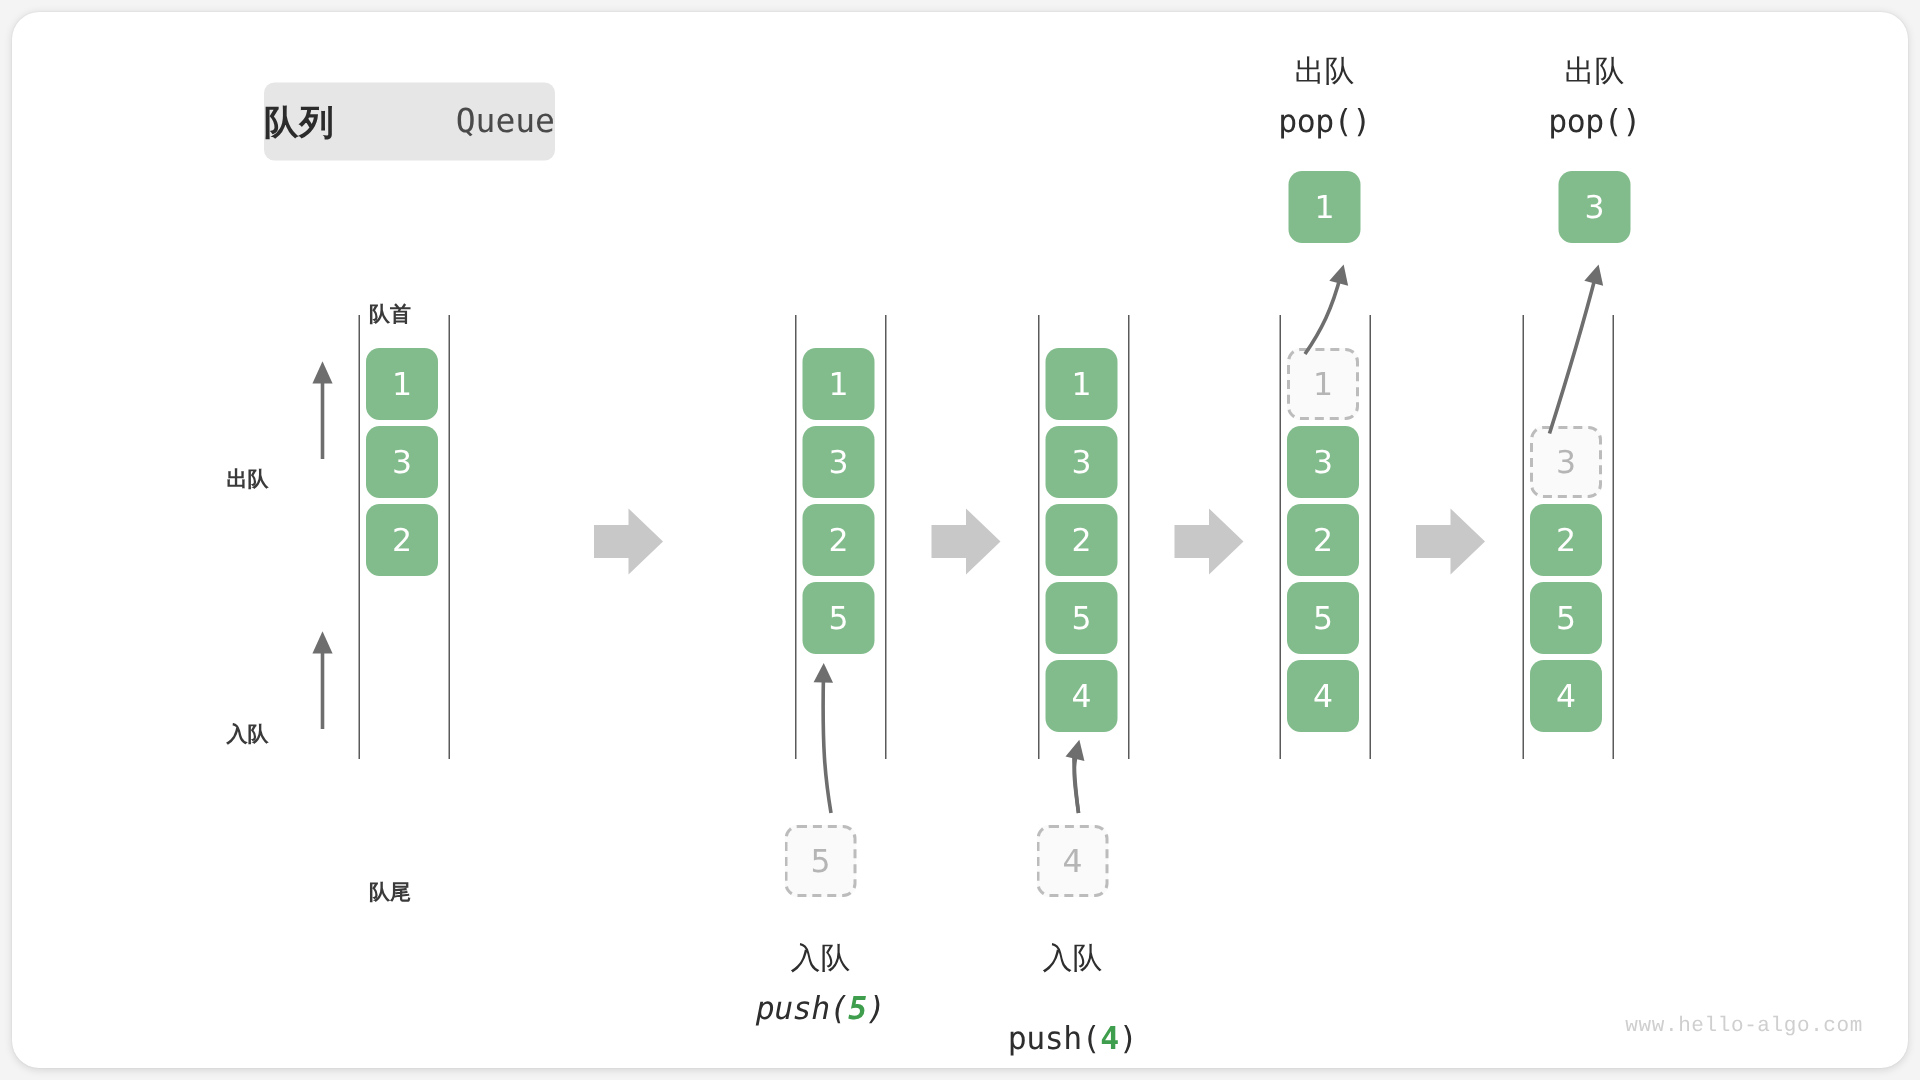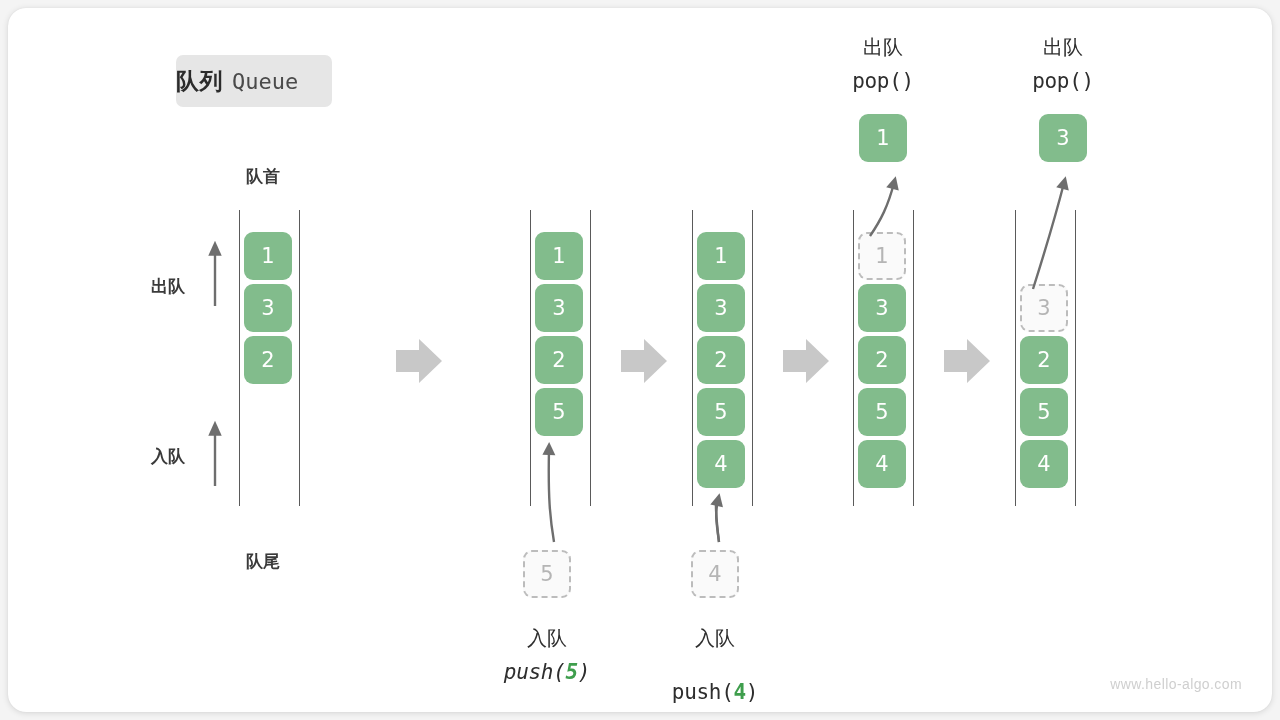--- a/index.html
+++ b/index.html
@@ -20,43 +20,44 @@
     background: #ffffff;
     border-radius: 18px;
     box-shadow: 0 1px 6px rgba(0,0,0,0.13), 0 0 1px rgba(0,0,0,0.10);
     overflow: hidden;
   }
   .abs { position: absolute; }
 
   
   #title-badge {
     left: 168px; top: 47px;
-    width: 156px; height: 52px;
+    width: 194px; height: 52px;
     background: #e6e6e6;
     border-radius: 7px;
-    display: flex; align-items: center; justify-content: flex-start;
+    display: flex; align-items: center; justify-content: space-between;
     gap: 9px;
   }
   #title-badge .cn {
     font-size: 23px; font-weight: bold; color: #2b2b2b;
     font-family: "DejaVu Sans", "Liberation Sans", sans-serif;
     letter-spacing: 0.5px;
   }
   #title-badge .en {
     font-size: 22px; color: #4a4a4a;
     font-family: "DejaVu Sans Mono", "Liberation Mono", monospace;
   }
 
   
   .cn-label {
     font-family: "DejaVu Sans", "Liberation Sans", sans-serif;
     font-weight: bold;
-    font-size: 17px;
+    font-size: 14px;
     color: #3a3a3a;
     white-space: nowrap;
+    margin-top: 36px;
   }
   .op-cn {
     font-family: "DejaVu Sans", "Liberation Sans", sans-serif;
     font-size: 20px;
     color: #2e2e2e;
     white-space: nowrap;
     text-align: center;
   }
   .op-code {
     font-family: "DejaVu Sans Mono", "Liberation Mono", monospace;
@@ -92,21 +93,21 @@
   }
   .cell.empty {
     background: transparent;
     border: none;
     color: transparent;
   }
 
   
   #watermark {
     right: 30px; bottom: 20px;
-    font-family: Liberation Sans, sans-serif;
+    font-family: Liberation Mono, monospace;
     font-size: 14px;
     color: #cfcfcf;
     letter-spacing: 0.4px;
   }
 
   svg.overlay {
     position: absolute;
     left: 0; top: 0;
     width: 1264px; height: 704px;
     pointer-events: none;

